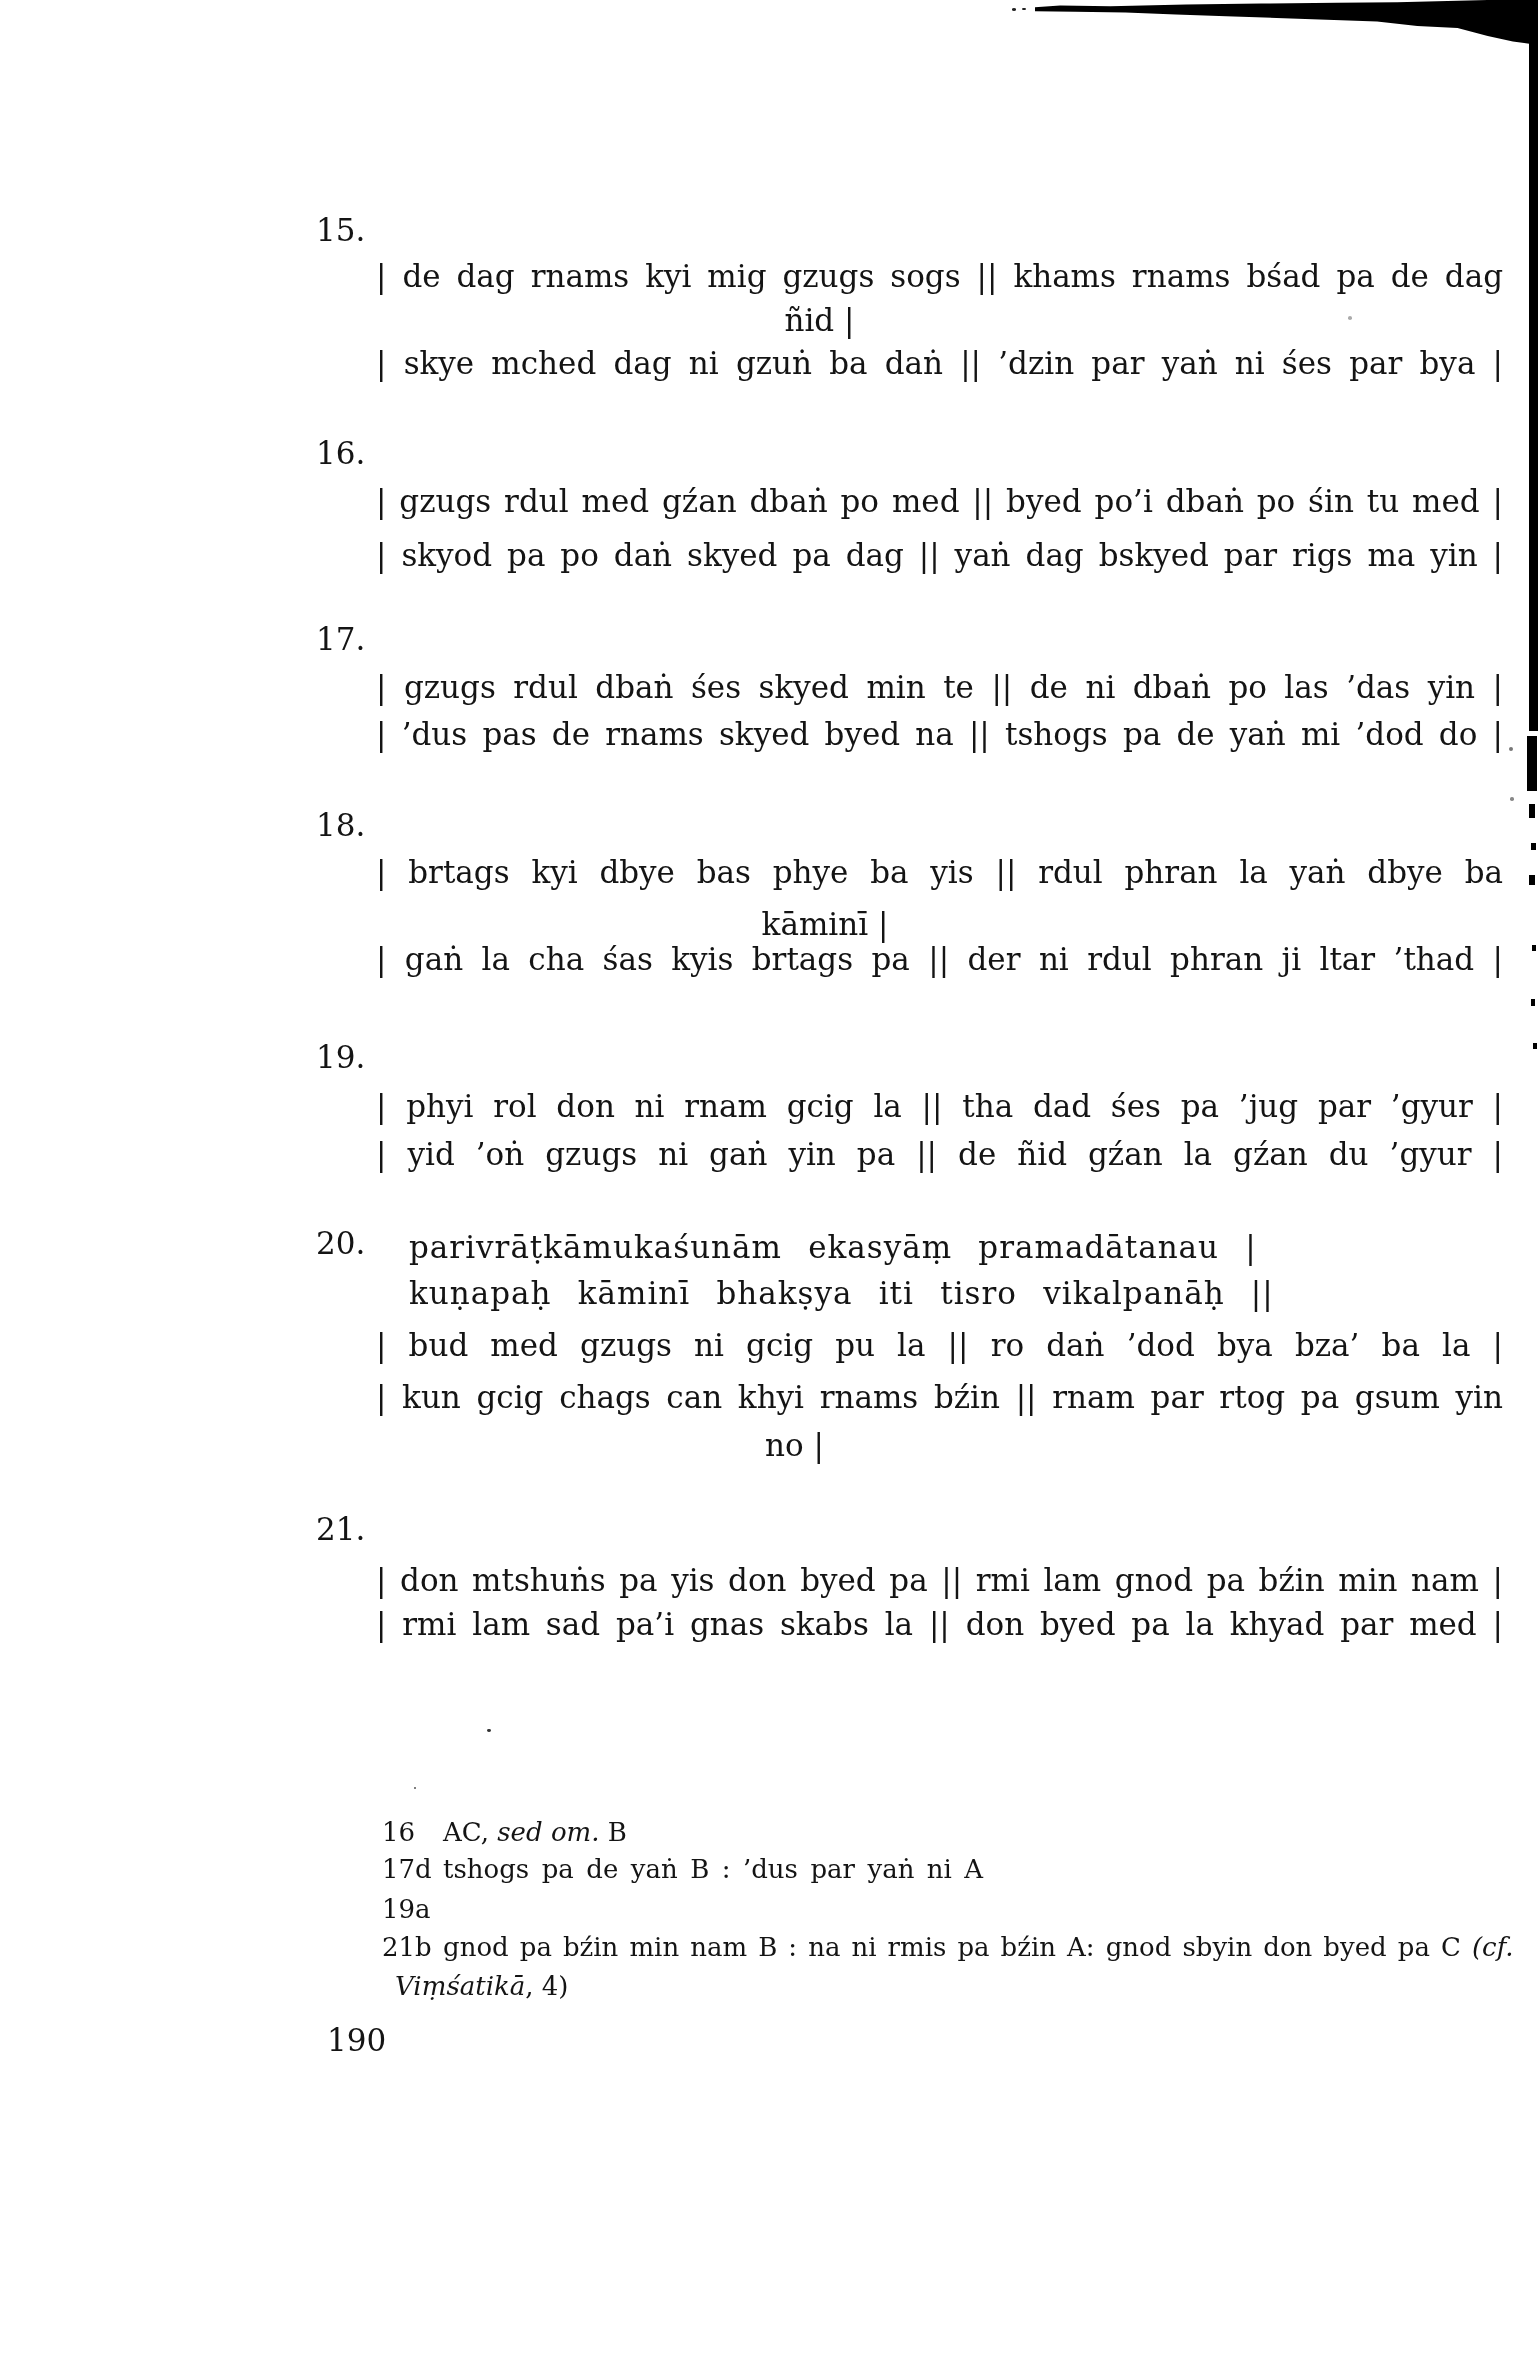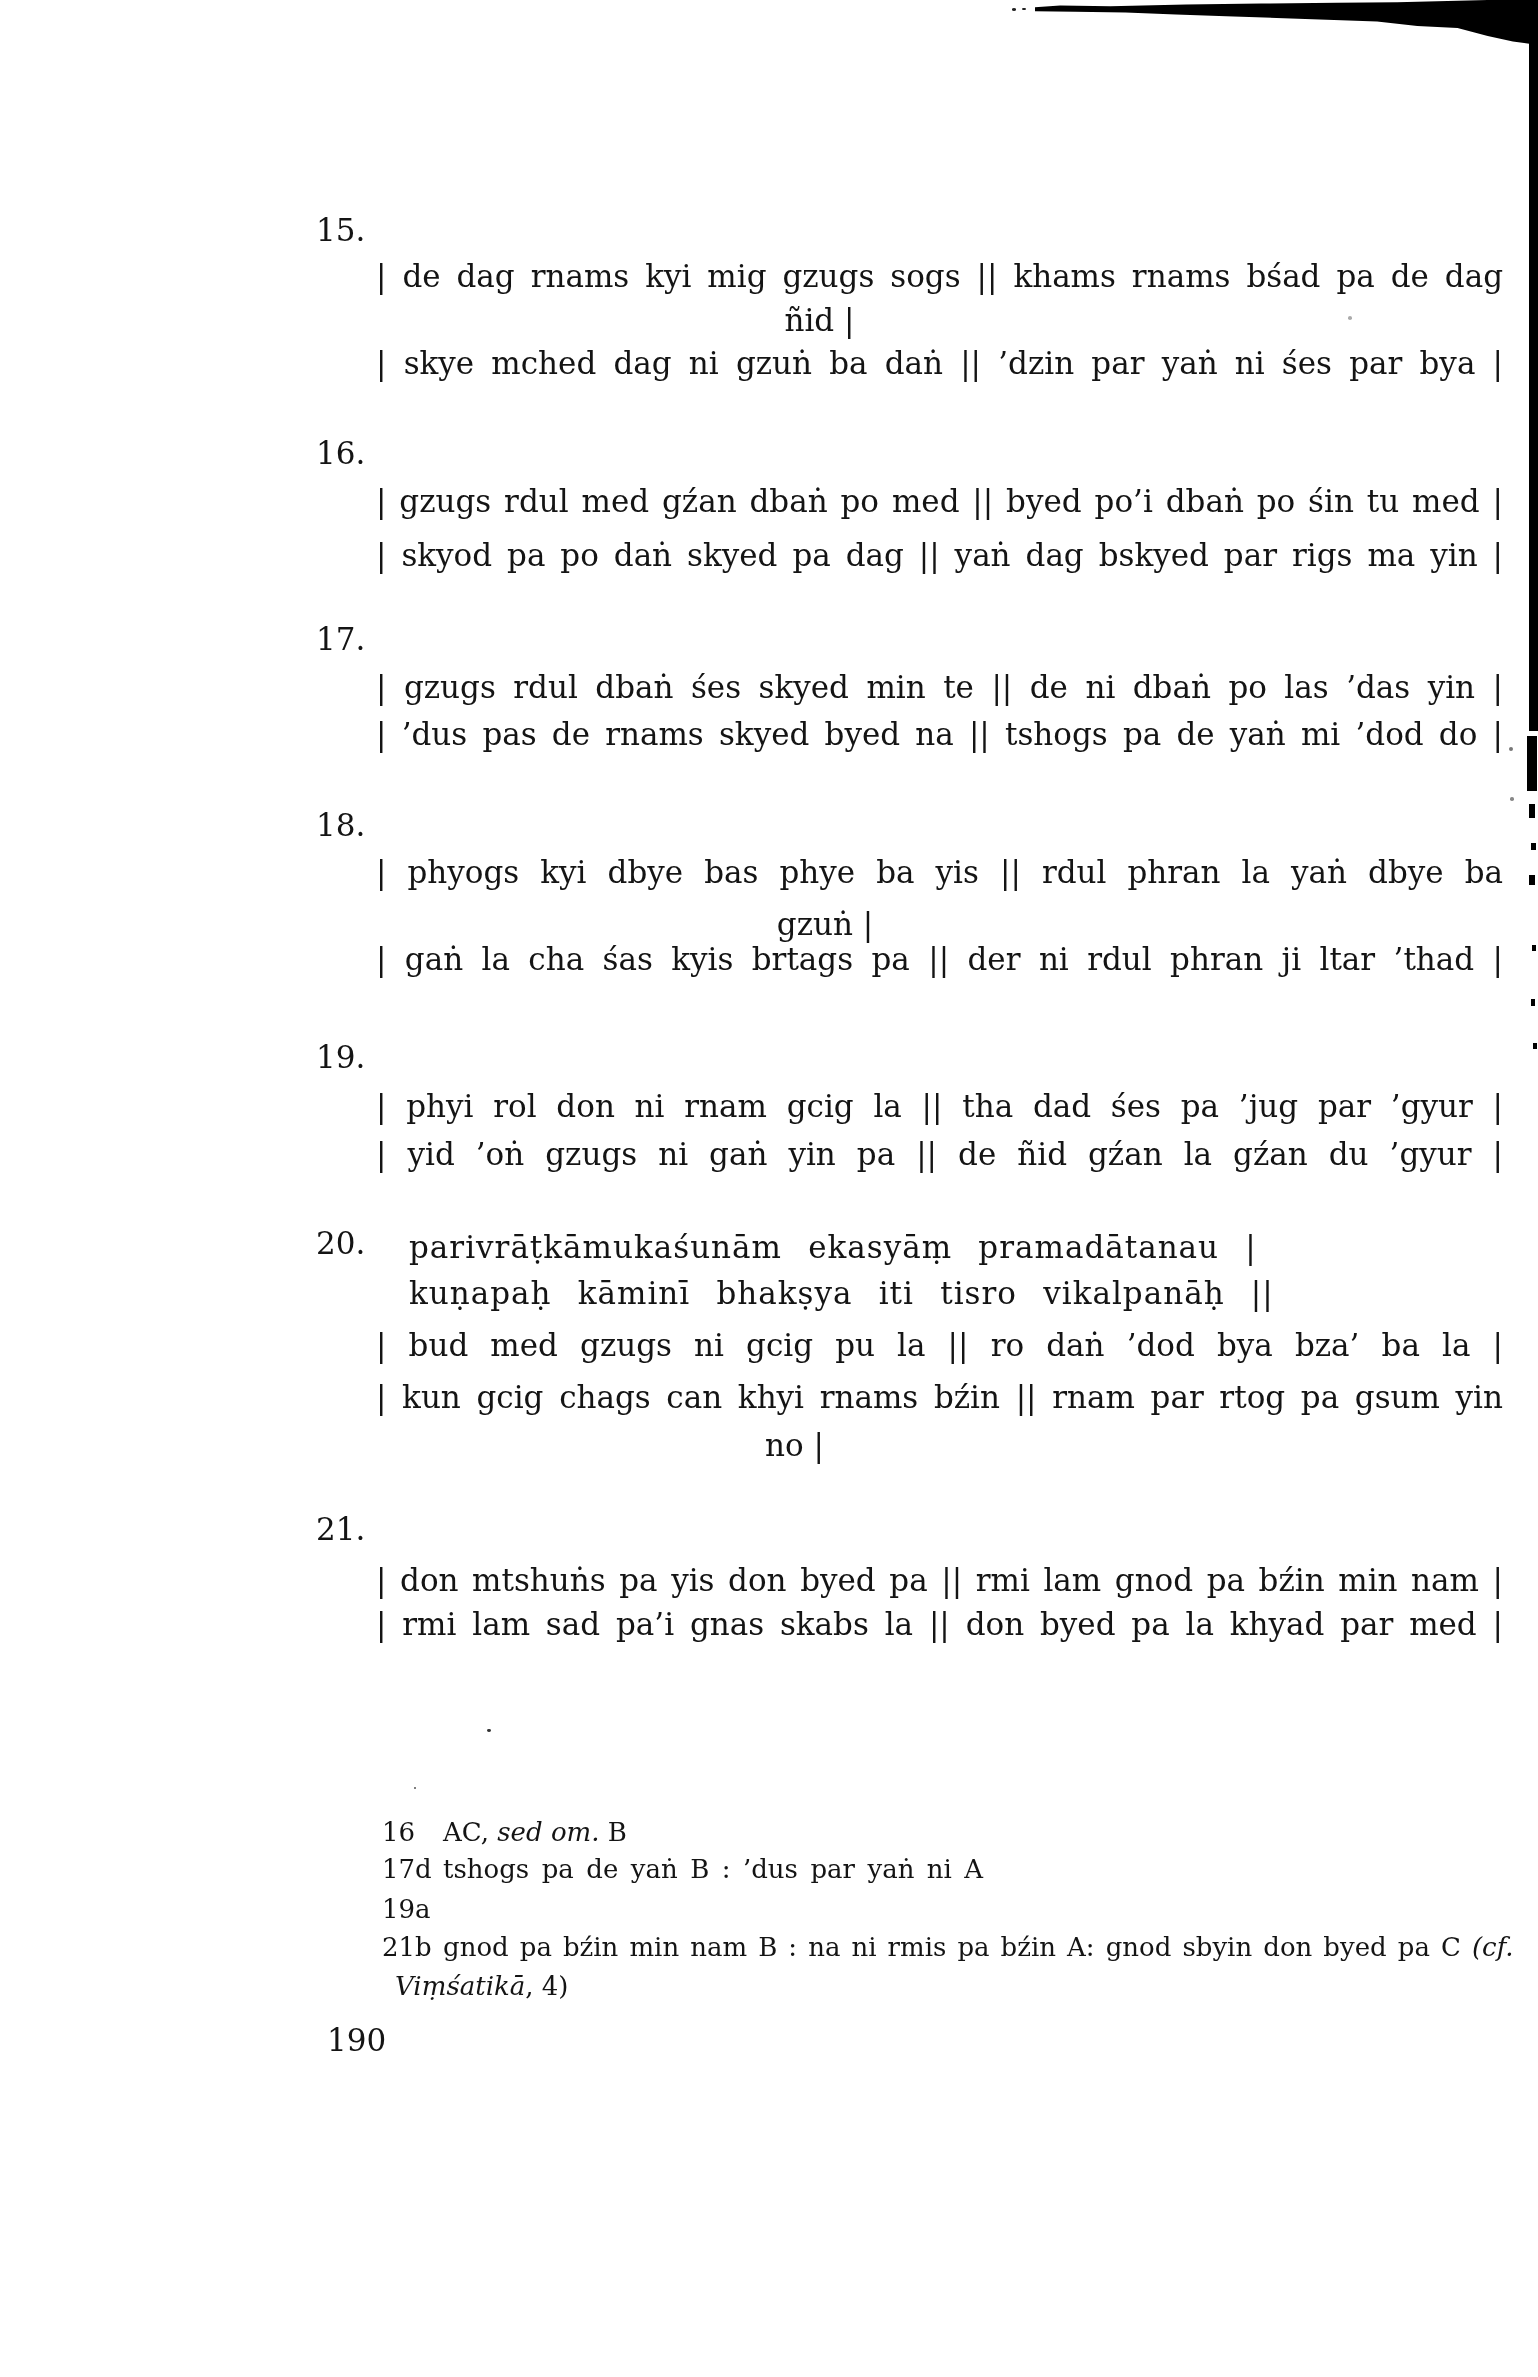--- a/index.html
+++ b/index.html
@@ -82,22 +82,22 @@
   </section>
 
   <section>
     <div class="vnum" style="top:624px">17.</div>
     <div class="vline full" style="top:668px">| gzugs rdul dbaṅ śes skyed min te || de ni dbaṅ po las ’das yin |</div>
     <div class="vline full" style="top:715px">| ’dus pas de rnams skyed byed na || tshogs pa de yaṅ mi ’dod do |</div>
   </section>
 
   <section>
     <div class="vnum" style="top:810px">18.</div>
-    <div class="vline full" style="top:853px">| phyogs kyi dbye bas phye ba yis || rdul phran la yaṅ dbye ba</div>
-    <div class="vline carry" style="top:905px;padding-right:149px">gzuṅ |</div>
+    <div class="vline full" style="top:853px">| brtags kyi dbye bas phye ba yis || rdul phran la yaṅ dbye ba</div>
+    <div class="vline carry" style="top:905px;padding-right:149px">kāminī |</div>
     <div class="vline full" style="top:940px">| gaṅ la cha śas kyis brtags pa || der ni rdul phran ji ltar ’thad |</div>
   </section>
 
   <section>
     <div class="vnum" style="top:1042px">19.</div>
     <div class="vline full" style="top:1087px">| phyi rol don ni rnam gcig la || tha dad śes pa ’jug par ’gyur |</div>
     <div class="vline full" style="top:1135px">| yid ’oṅ gzugs ni gaṅ yin pa || de ñid gźan la gźan du ’gyur |</div>
   </section>
 
   <section>

